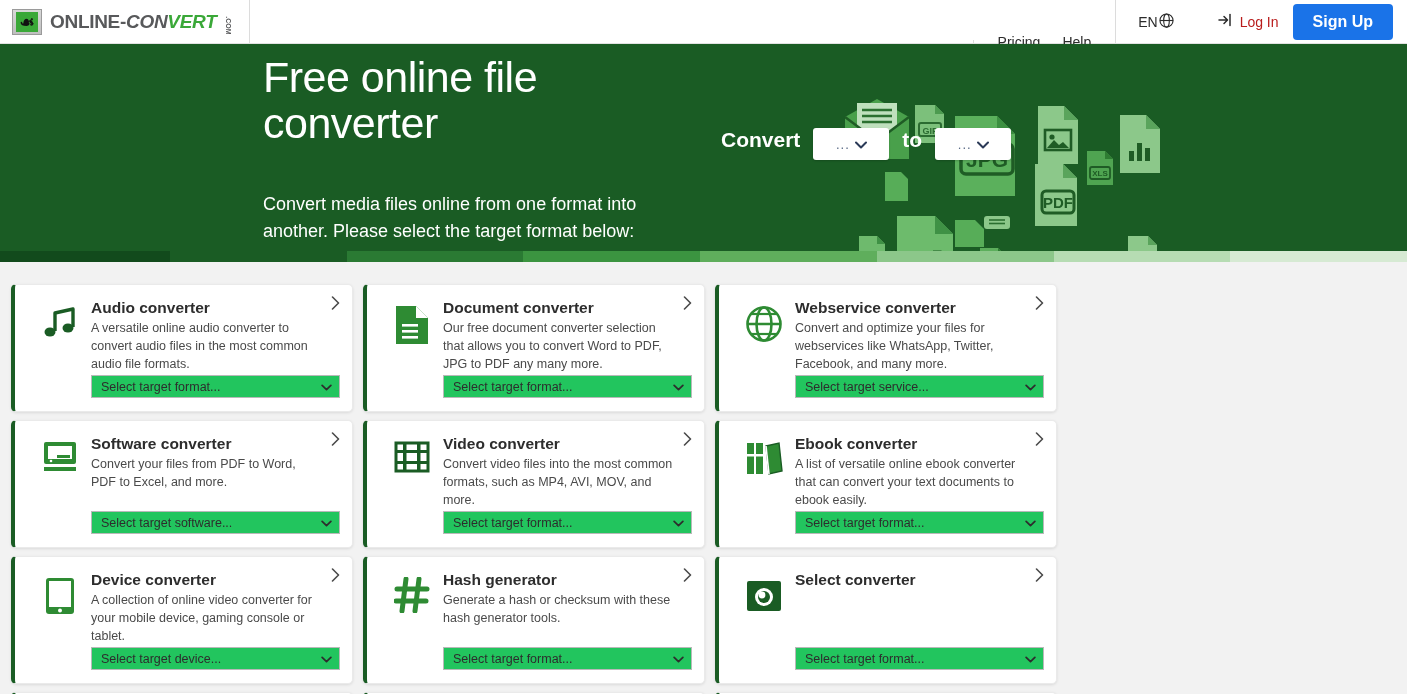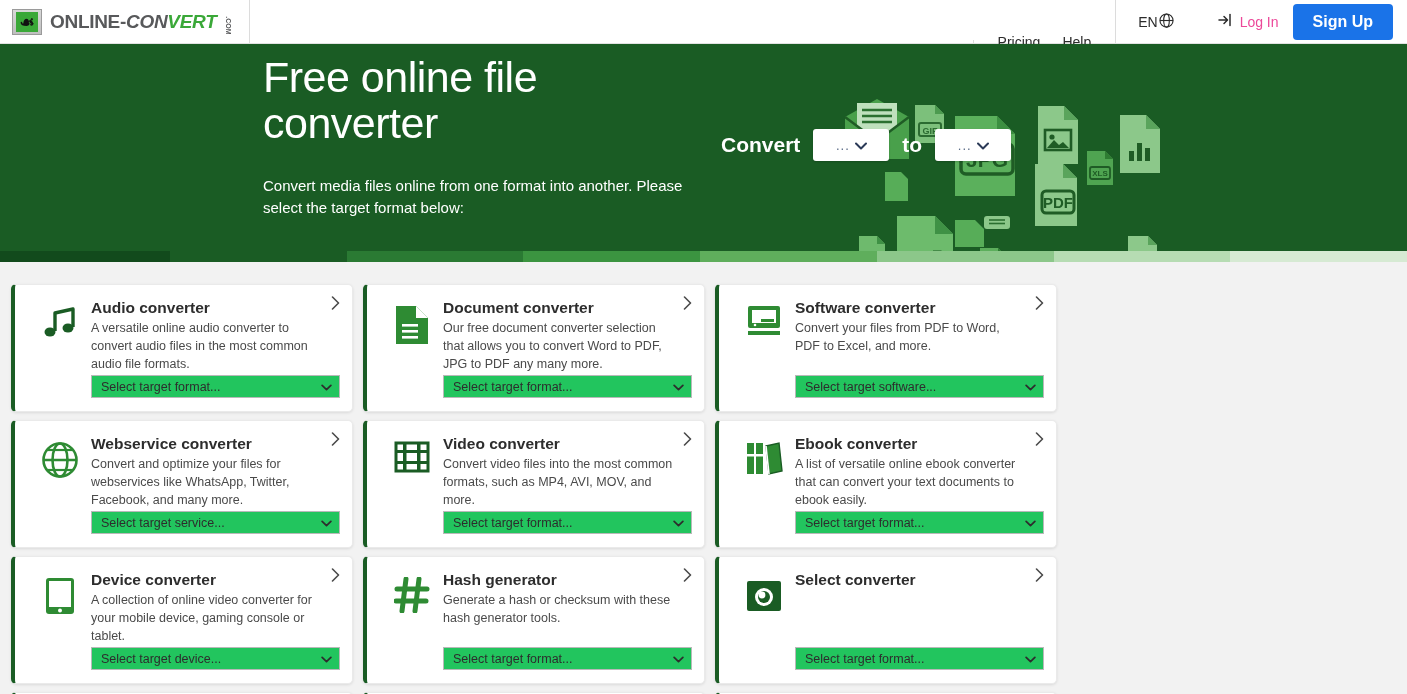--- a/index.html
+++ b/index.html
@@ -83,21 +83,21 @@
     font-size: 14px; color: #2b2b2b;
     cursor: pointer;
   }
 
   .auth {
     display: flex; align-items: center; gap: 14px;
     padding: 0 14px 0 22px;
   }
   .login {
     display: flex; align-items: center; gap: 6px;
-    font-size: 14px; color: #ec4899; cursor: pointer;
+    font-size: 14px; color: #b91c1c; cursor: pointer;
   }
   .signup {
     background: #1a73e8; color: #fff;
     font-size: 16px; font-weight: bold;
     border: none; border-radius: 4px;
     padding: 9px 20px;
     cursor: pointer;
     font-family: "Liberation Sans", sans-serif;
   }
 
@@ -118,27 +118,27 @@
   .hero-left { width: 440px; padding-top: 10px; }
   .hero-title {
     color: #ffffff;
     font-size: 43px;
     line-height: 1.08;
     font-weight: normal;
     letter-spacing: -0.5px;
   }
   .hero-sub {
     color: #ffffff;
-    font-size: 15px;
+    font-size: 18px;
     line-height: 1.5;
-    margin-top: 28px;
+    margin-top: 44px;
     max-width: 420px;
   }
   .hero-convert {
-    display: flex; align-items: center; gap: 13px;
+    display: flex; align-items: flex-start; gap: 13px;
     margin-left: 18px;
     margin-top: 84px;
     height: 34px;
   }
   .hero-convert .lbl {
     color: #fff; font-size: 21px; font-weight: bold;
   }
   .mini-select {
     background: #fff;
     border: none; border-radius: 3px;
@@ -460,63 +460,63 @@
           <span>Select target format...</span>
           <span><svg class="chev-sm" viewBox="0 0 12 8">
               <path d="M1 1.5 L6 6.5 L11 1.5" fill="none" stroke="#2d2d2d" stroke-width="2" stroke-linecap="round" stroke-linejoin="round"></path>
             </svg></span>
         </div>
       </div>
     </div>
     <div class="card-cell">
       <div class="card">
         <div class="card-icon">
+          <svg width="38" height="38" viewBox="0 0 38 38">
+            <circle cx="19" cy="19" r="16.5" fill="none" stroke="#2e8b33" stroke-width="2.6"></circle>
+            <ellipse cx="19" cy="19" rx="7.5" ry="16.5" fill="none" stroke="#2e8b33" stroke-width="2.6"></ellipse>
+            <line x1="2.5" y1="19" x2="35.5" y2="19" stroke="#2e8b33" stroke-width="2.6"></line>
+            <line x1="5" y1="9" x2="33" y2="9" stroke="#2e8b33" stroke-width="2.2"></line>
+            <line x1="5" y1="29" x2="33" y2="29" stroke="#2e8b33" stroke-width="2.2"></line>
+          </svg>
+        </div>
+        <div class="card-body">
+          <div class="card-title">Webservice converter</div>
+          <div class="card-desc">Convert and optimize your files for webservices like WhatsApp, Twitter, Facebook, and many more.</div>
+        </div>
+        <div class="card-chevron"><svg width="9" height="14" viewBox="0 0 9 14">
+            <path d="M1.5 1 L7.5 7 L1.5 13" fill="none" stroke="#4a4a4a" stroke-width="1.6" stroke-linecap="round" stroke-linejoin="round"></path>
+          </svg></div>
+        <div class="card-select abs">
+          <span>Select target service...</span>
+          <span><svg class="chev-sm" viewBox="0 0 12 8">
+              <path d="M1 1.5 L6 6.5 L11 1.5" fill="none" stroke="#2d2d2d" stroke-width="2" stroke-linecap="round" stroke-linejoin="round"></path>
+            </svg></span>
+        </div>
+      </div>
+    </div>
+    <div class="card-cell">
+      <div class="card">
+        <div class="card-icon">
           <svg width="38" height="34" viewBox="0 0 38 34">
             <rect x="3" y="1" width="32" height="22" rx="2" fill="#2e8b33"></rect>
             <rect x="7" y="5" width="24" height="13" fill="#fff"></rect>
             <rect x="16" y="14" width="13" height="3" fill="#2e8b33"></rect>
             <circle cx="10" cy="20" r="1.3" fill="#fff"></circle>
             <rect x="3" y="26" width="32" height="4" fill="#2e8b33"></rect>
           </svg>
         </div>
         <div class="card-body">
           <div class="card-title">Software converter</div>
           <div class="card-desc">Convert your files from PDF to Word, PDF to Excel, and more.</div>
         </div>
         <div class="card-chevron"><svg width="9" height="14" viewBox="0 0 9 14">
             <path d="M1.5 1 L7.5 7 L1.5 13" fill="none" stroke="#4a4a4a" stroke-width="1.6" stroke-linecap="round" stroke-linejoin="round"></path>
           </svg></div>
         <div class="card-select abs">
           <span>Select target software...</span>
-          <span><svg class="chev-sm" viewBox="0 0 12 8">
-              <path d="M1 1.5 L6 6.5 L11 1.5" fill="none" stroke="#2d2d2d" stroke-width="2" stroke-linecap="round" stroke-linejoin="round"></path>
-            </svg></span>
-        </div>
-      </div>
-    </div>
-    <div class="card-cell">
-      <div class="card">
-        <div class="card-icon">
-          <svg width="38" height="38" viewBox="0 0 38 38">
-            <circle cx="19" cy="19" r="16.5" fill="none" stroke="#2e8b33" stroke-width="2.6"></circle>
-            <ellipse cx="19" cy="19" rx="7.5" ry="16.5" fill="none" stroke="#2e8b33" stroke-width="2.6"></ellipse>
-            <line x1="2.5" y1="19" x2="35.5" y2="19" stroke="#2e8b33" stroke-width="2.6"></line>
-            <line x1="5" y1="9" x2="33" y2="9" stroke="#2e8b33" stroke-width="2.2"></line>
-            <line x1="5" y1="29" x2="33" y2="29" stroke="#2e8b33" stroke-width="2.2"></line>
-          </svg>
-        </div>
-        <div class="card-body">
-          <div class="card-title">Webservice converter</div>
-          <div class="card-desc">Convert and optimize your files for webservices like WhatsApp, Twitter, Facebook, and many more.</div>
-        </div>
-        <div class="card-chevron"><svg width="9" height="14" viewBox="0 0 9 14">
-            <path d="M1.5 1 L7.5 7 L1.5 13" fill="none" stroke="#4a4a4a" stroke-width="1.6" stroke-linecap="round" stroke-linejoin="round"></path>
-          </svg></div>
-        <div class="card-select abs">
-          <span>Select target service...</span>
           <span><svg class="chev-sm" viewBox="0 0 12 8">
               <path d="M1 1.5 L6 6.5 L11 1.5" fill="none" stroke="#2d2d2d" stroke-width="2" stroke-linecap="round" stroke-linejoin="round"></path>
             </svg></span>
         </div>
       </div>
     </div>
     <div class="card-cell">
       <div class="card">
         <div class="card-icon">
           <svg width="36" height="34" viewBox="0 0 36 34">

